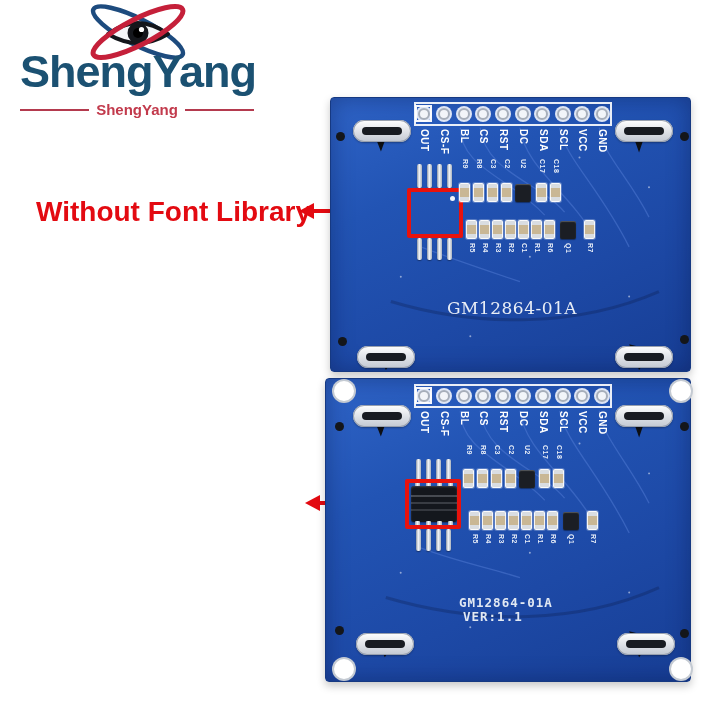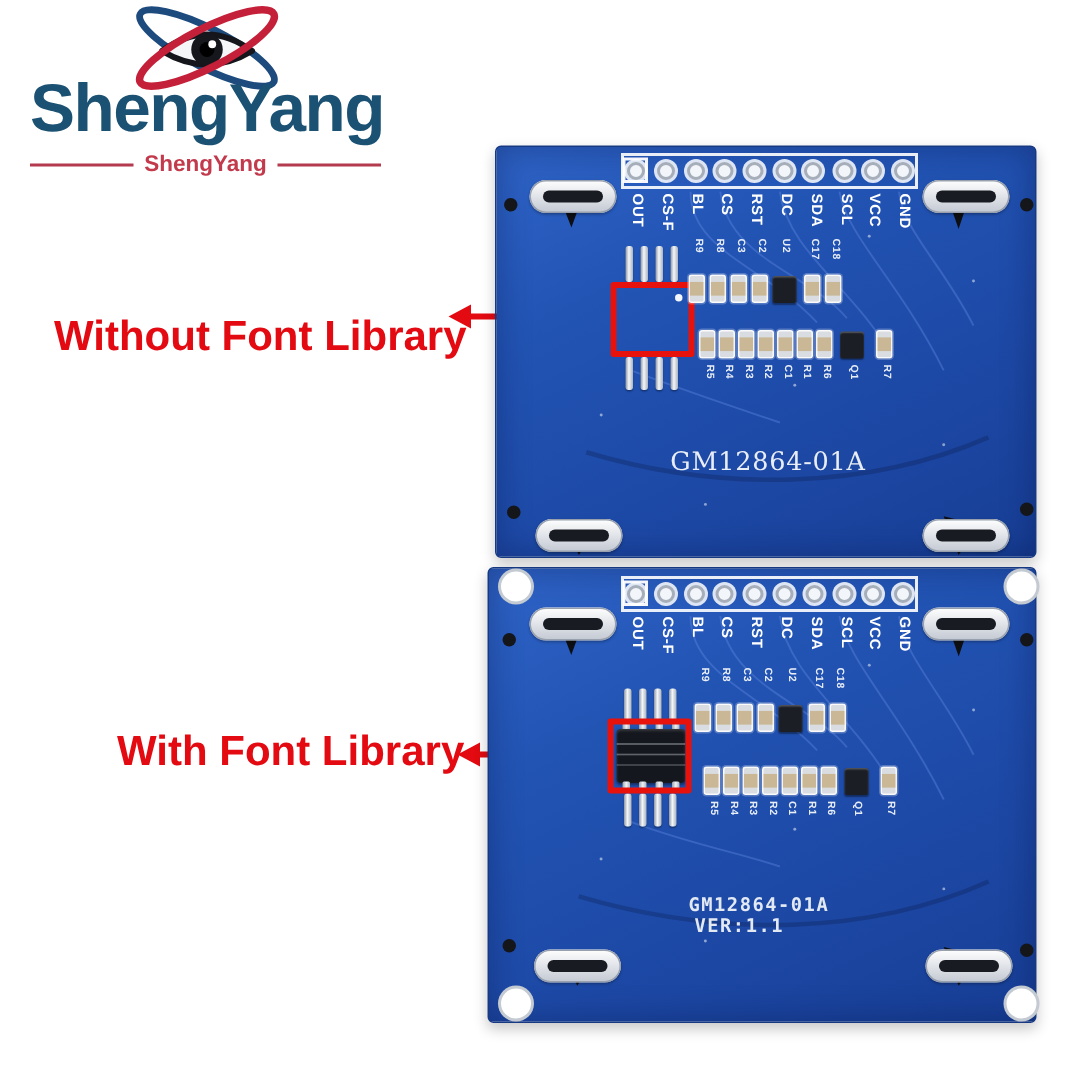--- a/index.html
+++ b/index.html
@@ -87,25 +87,24 @@
     <circle cx="59.5" cy="26.5" r="2.6" fill="#ffffff"></circle>
     <ellipse cx="56" cy="29" rx="50" ry="13" fill="none" stroke="#c5203a" stroke-width="5" transform="rotate(-27 56 29)"></ellipse>
   </svg>
   <div class="brand">ShengYang</div>
   <div class="subbrand-row">
     <span class="rule"></span>
     <span class="subbrand">ShengYang</span>
     <span class="rule"></span>
   </div>
 
-  <div class="anno" style="left:36px; top:208px;">Without Font Library</div>
+  <div class="anno" style="left:36px; top:196px;">Without Font Library</div>
   <div class="arrow-head" style="left:299px; top:203px;"></div>
   <div class="arrow-line" style="left:313px; top:209px; width:95px;"></div>
 
-  <div class="anno" style="left:78px; top:485px;">With Font Library</div>
   <div class="arrow-head" style="left:305px; top:495px;"></div>
   <div class="arrow-line" style="left:319px; top:501px; width:85px;"></div>
 
   <div class="board" style="left:330px; top:97px; width:361px; height:275px;">
     <svg class="deco" viewBox="0 0 361 275">
       <g fill="none" stroke="#5d86dd" stroke-opacity=".42" stroke-width="1.3">
         <path d="M130 30 C130 70 180 80 215 118"></path>
         <path d="M150 30 C155 75 210 85 235 115"></path>
         <path d="M190 30 C195 70 240 95 265 140"></path>
         <path d="M230 30 C235 60 270 90 300 150"></path>

